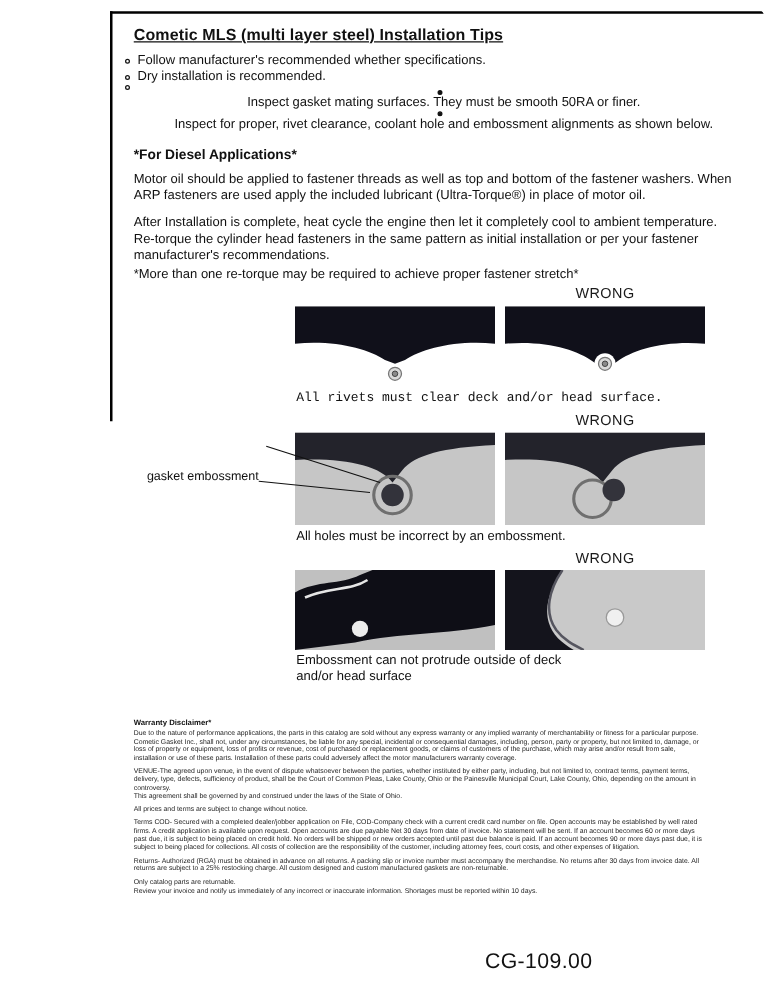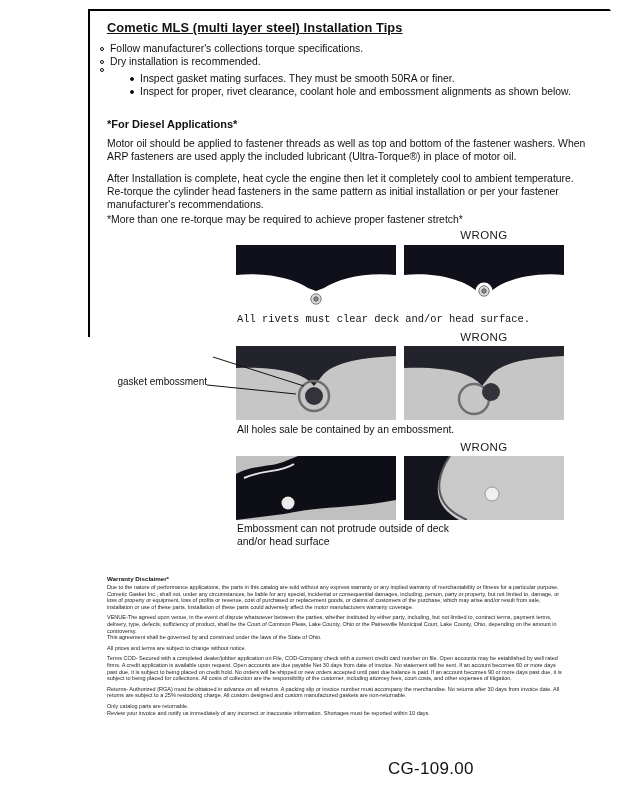--- a/index.html
+++ b/index.html
@@ -18,21 +18,21 @@
   .title {
     left:107px; top:20px;
     font-size:12.8px; font-weight:bold;
     text-decoration:underline;
     letter-spacing:0.1px;
     white-space:nowrap;
   }
 
   .bullets { left:100px; top:42px; font-size:10.4px; line-height:13px; width:480px; }
   .bullet-row { display:flex; align-items:center; }
-  .bullet-row.sub { padding-left:30px; }
+  .bullet-row.sub { padding-left:30px;flex-direction:column; }
   .marker { flex:0 0 auto; width:4px; height:4px; margin-right:6px; border:1px solid #111; border-radius:50%; }
   .marker.filled { background:#111; }
   .bullet-text { white-space:nowrap; }
 
   .diesel-heading { left:107px; top:118px; font-size:11px; font-weight:bold; }
   .para { left:107px; width:486px; font-size:10.4px; line-height:13.2px; }
   .para1 { top:137px; }
   .para2 { top:172px; }
   .note  { left:107px; top:214px; font-size:10.4px; }
 
@@ -68,21 +68,21 @@
 <div class="page">
 
   <div class="abs border-top"></div>
   <div class="abs border-left"></div>
 
   <h1 class="abs title">Cometic MLS (multi layer steel) Installation Tips</h1>
 
   <div class="abs bullets">
     <div class="bullet-row">
       <span class="marker"></span>
-      <span class="bullet-text">Follow manufacturer's collections torque specifications.</span>
+      <span class="bullet-text">Follow manufacturer's recommended whether specifications.</span>
     </div>
     <div class="bullet-row">
       <span class="marker"></span>
       <span class="bullet-text">Dry installation is recommended.</span>
     </div>
     <div class="bullet-row">
       <span class="marker"></span>
     </div>
     <div class="bullet-row sub">
       <span class="marker filled"></span>
@@ -133,21 +133,21 @@
     <path d="M0,0 H160 V10 C118,12 96,18 86,30 L78,40 C68,26 38,20 0,22 Z" fill="#23232b"></path>
     <circle cx="70" cy="53" r="15" fill="none" stroke="#6f6f6f" stroke-width="2.5"></circle>
     <circle cx="87" cy="46" r="9" fill="#33333b"></circle>
   </svg>
 
   <svg class="abs leader-svg" viewBox="0 0 112 52">
     <line x1="8" y1="12" x2="99" y2="41" stroke="#111" stroke-width="1"></line>
     <line x1="2" y1="40" x2="91" y2="49" stroke="#111" stroke-width="1"></line>
   </svg>
 
-  <div class="abs caption cap2">All holes sale be contained by an embossment.</div>
+  <div class="abs caption cap2">All holes must be incorrect by an embossment.</div>
 
   <div class="abs diag-header hdr-r3 hdr-left">RIGHT</div>
   <div class="abs diag-header hdr-r3 hdr-right">WRONG</div>
 
   <svg class="diag img-left row3" viewBox="0 0 160 64" preserveAspectRatio="none">
     <rect width="160" height="64" fill="#c0c0c0"></rect>
     <path d="M0,18 C18,8 36,12 52,4 L62,0 H160 V44 C120,52 84,50 48,58 L0,64 Z" fill="#0e0e16"></path>
     <path d="M8,22 C28,13 44,17 58,8" stroke="#e5e5e5" stroke-width="2" fill="none"></path>
     <circle cx="52" cy="47" r="6.5" fill="#ececec"></circle>
   </svg>

